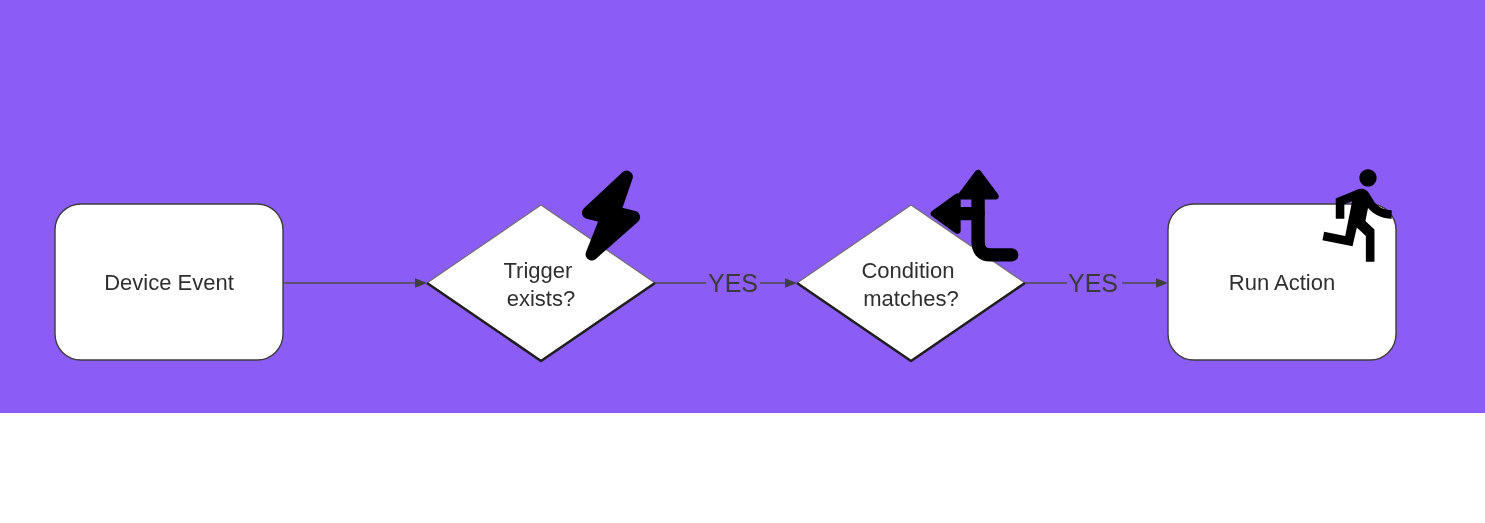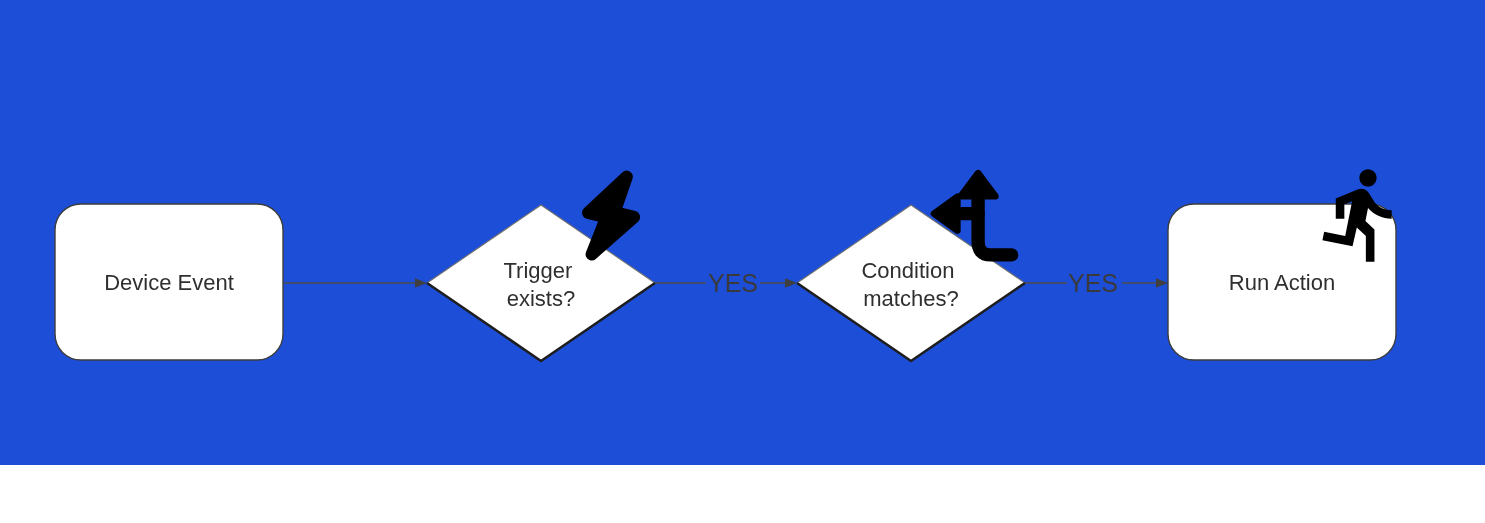--- a/index.html
+++ b/index.html
@@ -3,22 +3,22 @@
 <meta charset="utf-8">
 <style>
   html, body {
     margin: 0;
     padding: 0;
     background: #ffffff;
   }
   .page {
     position: relative;
     width: 1485px;
-    height: 465px;
-    background: #1d4ed8;
+    height: 413px;
+    background: #8b5cf6;
     overflow: hidden;
     font-family: "Liberation Sans", sans-serif;
   }
   svg { display: block; }
 
   .shape-outline {
     fill: #ffffff;
     stroke: #3d3d3d;
     stroke-width: 1.4;
   }

